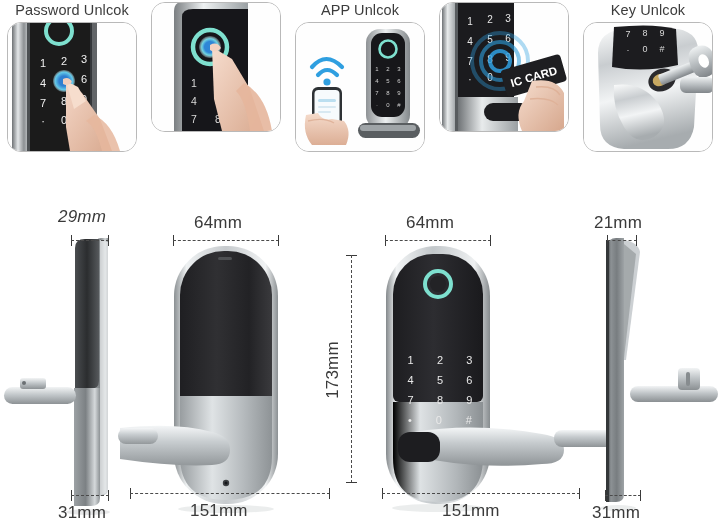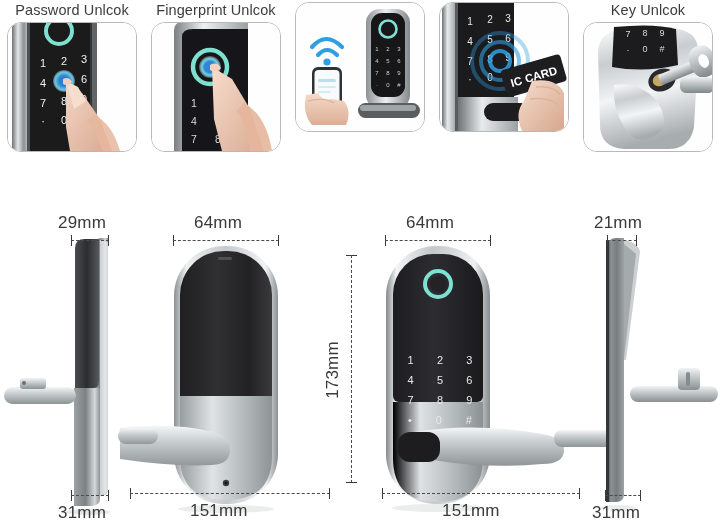--- a/index.html
+++ b/index.html
@@ -113,21 +113,20 @@
 
         <path d="M58 58 L74 70 L92 96 L104 128 L62 128 L58 104 Z" fill="url(#pwSkin)"></path>
         <path d="M58 58 L70 64 L78 78 L66 86 Z" fill="#f6ddcd"></path>
         <path d="M55 56 q6 -3 9 3 q-4 5 -9 2 z" fill="#f0cdbc"></path>
         <path d="M86 92 q18 8 26 36 l-18 0 q-6 -24 -16 -30 z" fill="#e6b79d" opacity=".85"></path>
       </svg>
     </div>
   </div>
 
   <div class="unlock-card">
-    <div class="unlock-title">Fingerprint Unlcok</div>
     <div class="unlock-photo">
       <svg viewBox="0 0 128 128">
         <defs>
           <linearGradient id="fpSil" x1="0" y1="0" x2="1" y2="0">
             <stop offset="0" stop-color="#7b7f82"></stop>
               <stop offset=".4" stop-color="#eef1f2"></stop>
             <stop offset="1" stop-color="#9aa0a3"></stop>
           </linearGradient>
           <linearGradient id="fpSkin" x1="0" y1="0" x2="1" y2="1">
             <stop offset="0" stop-color="#f6dccd"></stop>
@@ -159,20 +158,21 @@
         </g>
 
         <path d="M60 44 L80 56 L98 86 L112 128 L70 128 L62 96 Z" fill="url(#fpSkin)"></path>
         <path d="M58 42 q7 -4 11 3 q-5 6 -11 2 z" fill="#f3d2c1"></path>
         <path d="M92 80 q22 12 28 48 l-22 0 q-4 -30 -14 -40 z" fill="#e5b69c" opacity=".9"></path>
       </svg>
     </div>
   </div>
 
   <div class="unlock-card">
+    <div class="unlock-title">APP Unlcok</div>
     <div class="unlock-photo">
       <svg viewBox="0 0 128 128">
         <defs>
           <linearGradient id="apSil" x1="0" y1="0" x2="1" y2="0">
             <stop offset="0" stop-color="#8e9295"></stop>
               <stop offset=".45" stop-color="#eceff0"></stop>
             <stop offset="1" stop-color="#83888b"></stop>
           </linearGradient>
           <linearGradient id="apSkin" x1="0" y1="0" x2="0" y2="1">
             <stop offset="0" stop-color="#f5dbcb"></stop>
@@ -355,21 +355,21 @@
 
       <path d="M74 188 l26 0 l0 110 q0 8 -9 8 l-17 0 z" fill="url(#v1body)"></path>
 
       <rect x="4" y="187" width="72" height="17" rx="8.5" fill="url(#v1hdl)"></rect>
       <rect x="20" y="178" width="26" height="11" rx="3" fill="url(#v1hdl)"></rect>
       <circle cx="24" cy="183" r="2" fill="#6b7073"></circle>
 
       <ellipse cx="88" cy="312" rx="22" ry="3" fill="#c9cdcf" opacity=".45"></ellipse>
     </svg>
 
-    <div class="dim-label" style="left:58px;top:13px;">29mm</div>
+    <div class="dim-label" style="left:58px;top:7px;font-style:italic;">29mm</div>
     <div class="dim-h" style="left:71px;top:35px;width:38px;">
       <span class="cap l"></span>
         <span class="bar"></span>
         <span class="cap r"></span>
     </div>
     <div class="dim-h" style="left:71px;top:290px;width:38px;">
       <span class="cap l"></span>
         <span class="bar"></span>
         <span class="cap r"></span>
     </div>

